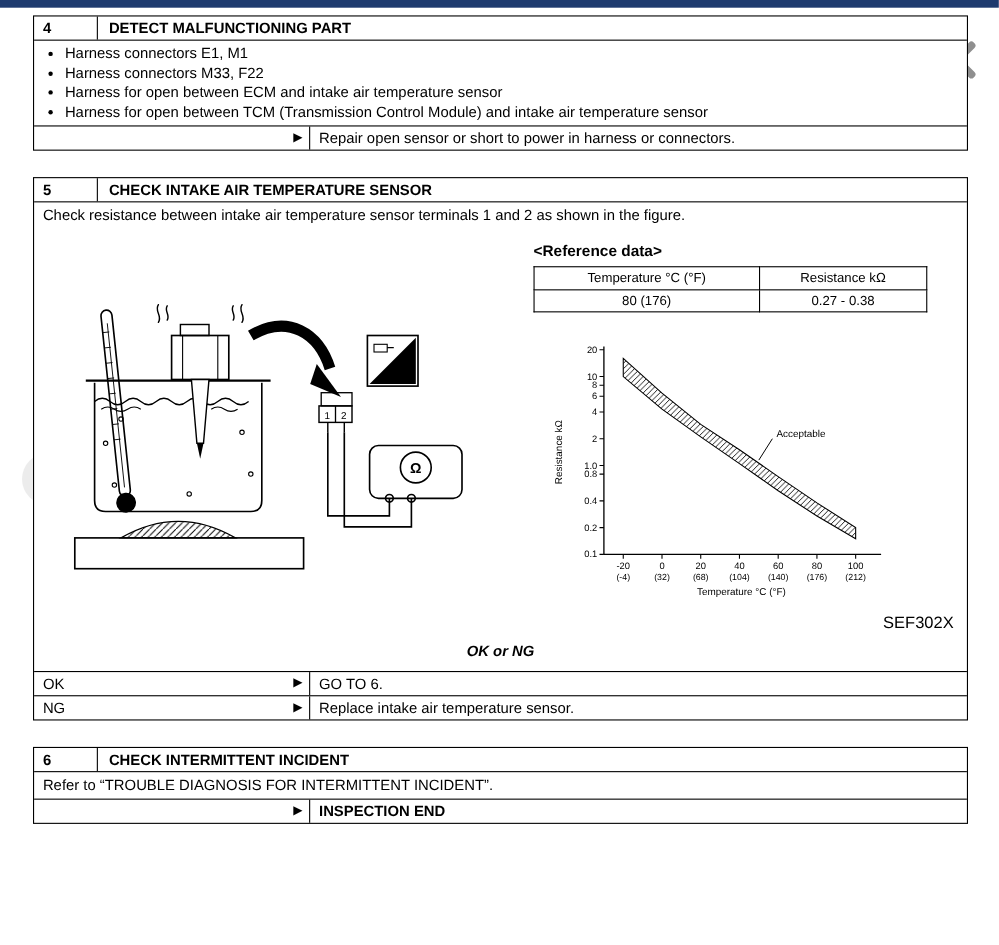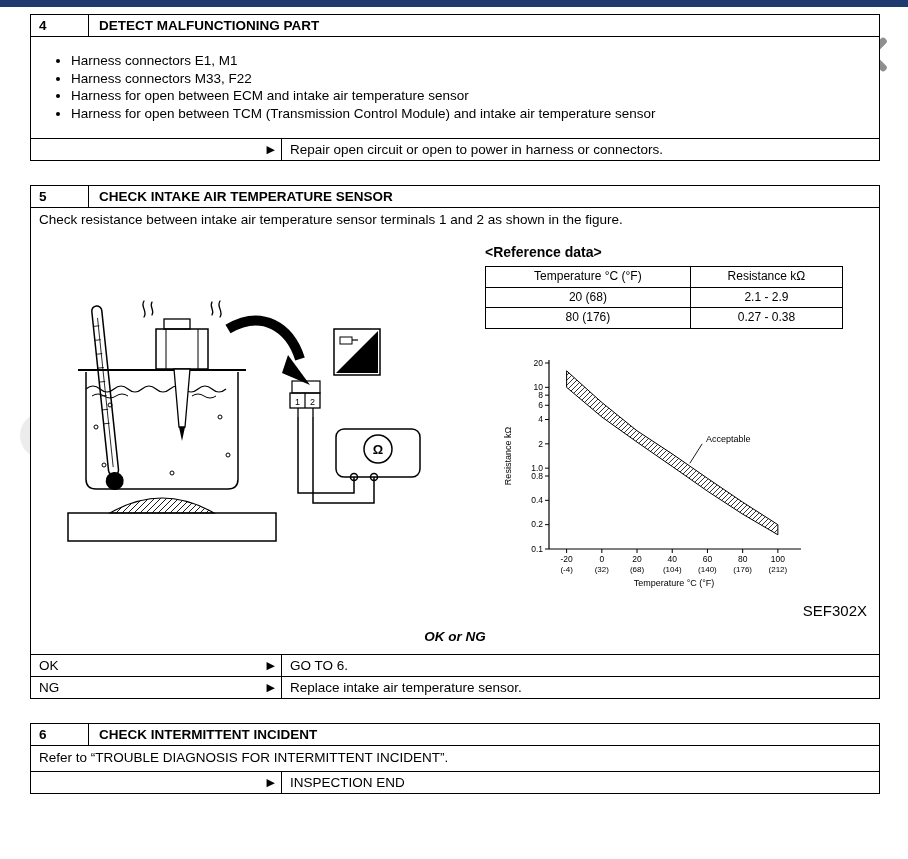--- a/index.html
+++ b/index.html
@@ -12,27 +12,27 @@
     overflow: hidden;
   }
   .topbar { position: absolute; top: 0; left: 0; width: 100%; height: 7px; background: #1e3a6e; }
   .content { position: absolute; top: 14px; left: 30px; right: 28px; }
 
   .step { border: 1.5px solid #000; background: #fff; margin-bottom: 24px; }
   .step-header { display: flex; align-items: stretch; border-bottom: 1.5px solid #000; }
   .step-num { width: 58px; padding: 3px 8px; border-right: 1.5px solid #000; font-weight: bold; font-size: 13.5px; }
   .step-title { padding: 3px 10px; font-weight: bold; font-size: 13.5px; }
   .step-body { padding: 3px 8px 4px; font-size: 13.5px; line-height: 1.3; }
-  .step-body ul { list-style: disc; margin: 12px; padding-left: 20px; }
+  .step-body ul { list-style: disc; margin: 0; padding-left: 20px; }
 
   .bar-row { display: grid; grid-template-columns: 250px 1fr; border-top: 1.5px solid #000; font-size: 13.5px; }
   .bar-left { display: flex; align-items: center; justify-content: space-between; padding: 3px 6px 3px 8px; }
   .arrow { font-size: 11px; line-height: 1; }
   .bar-right { border-left: 1.5px solid #000; padding: 3px 8px; }
-  .bold { font-weight: normal; }
+  .bold { font-weight: bold; }
 
   .figure { display: flex; padding: 4px 0 2px; }
   .fig-left { width: 446px; display: flex; justify-content: center; padding-top: 44px; }
   .fig-right { flex: 1; }
   .ref-title { font-weight: bold; font-size: 14px; margin: 10px 0 5px; }
   .ref-table { border-collapse: collapse; width: 358px; font-size: 12px; text-align: center; }
   .ref-table td { border: 1px solid #000; padding: 2px 4px; }
   .chart-wrap { margin-top: 24px; padding-left: 14px; }
   .fig-code { text-align: right; font-size: 15px; padding: 2px 4px 4px 0; }
   .centerline { text-align: center; font-weight: bold; font-size: 13.5px; padding: 3px 0 5px; font-style: italic; }
@@ -78,21 +78,21 @@
         <li>Harness connectors M33, F22</li>
         <li>Harness for open between ECM and intake air temperature sensor</li>
         <li>Harness for open between TCM (Transmission Control Module) and intake air temperature sensor</li>
       </ul>
     </div>
     <div class="bar-row">
       <div class="bar-left">
         <span></span>
         <span class="arrow">▶</span>
       </div>
-      <div class="bar-right">Repair open circuit or open to power in harness or connectors.</div>
+      <div class="bar-right">Repair open sensor or short to power in harness or connectors.</div>
     </div>
   </section>
 
   <section class="step">
     <div class="step-header">
       <div class="step-num">5</div>
       <div class="step-title">CHECK INTAKE AIR TEMPERATURE SENSOR</div>
     </div>
     <div class="step-body">
       <p>Check resistance between intake air temperature sensor terminals 1 and 2 as shown in the figure.</p>
@@ -189,24 +189,20 @@
           </svg>
         </div>
 
         <div class="fig-right">
           <div class="ref-title">&lt;Reference data&gt;</div>
           <table class="ref-table">
             <tbody>
               <tr>
                 <td>Temperature °C (°F)</td>
                 <td>Resistance kΩ</td>
-              </tr>
-              <tr>
-                <td>20 (68)</td>
-                <td>2.1 - 2.9</td>
               </tr>
               <tr>
                 <td>80 (176)</td>
                 <td>0.27 - 0.38</td>
               </tr>
             </tbody>
           </table>
 
           <div class="chart-wrap">
             <svg id="resistance-chart" width="320" height="240" viewBox="0 0 320 240">

